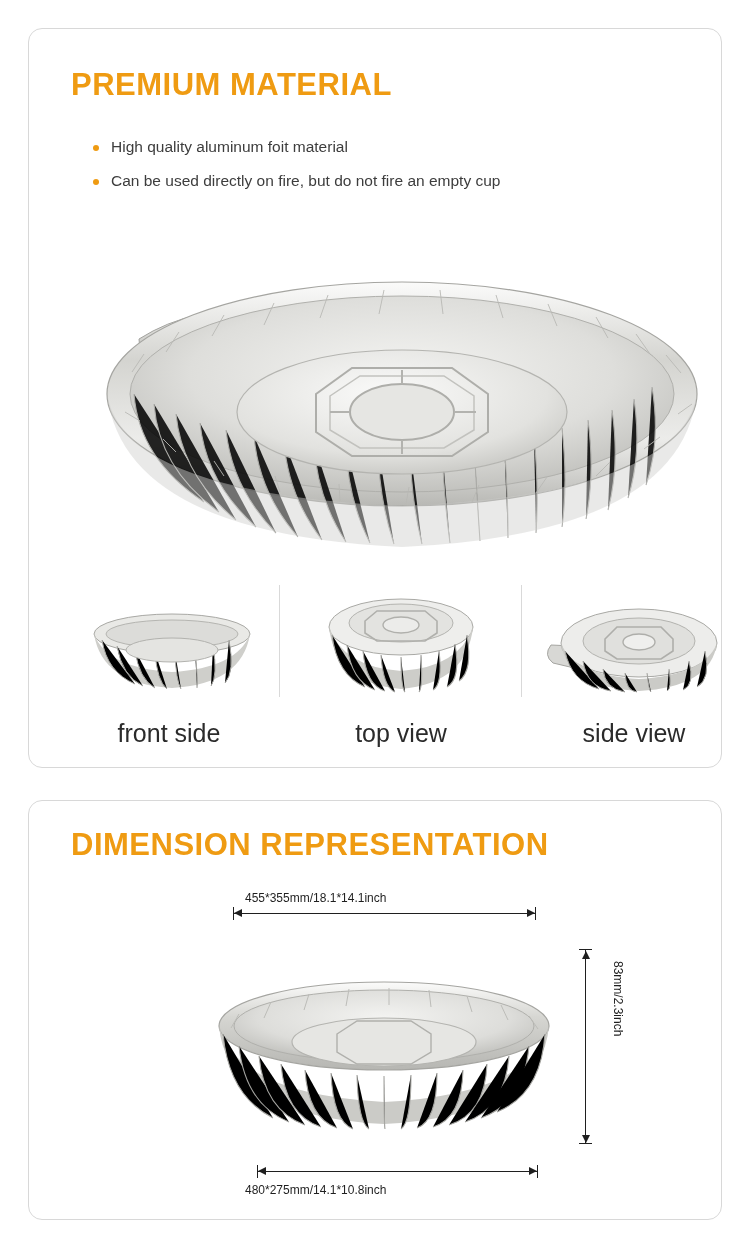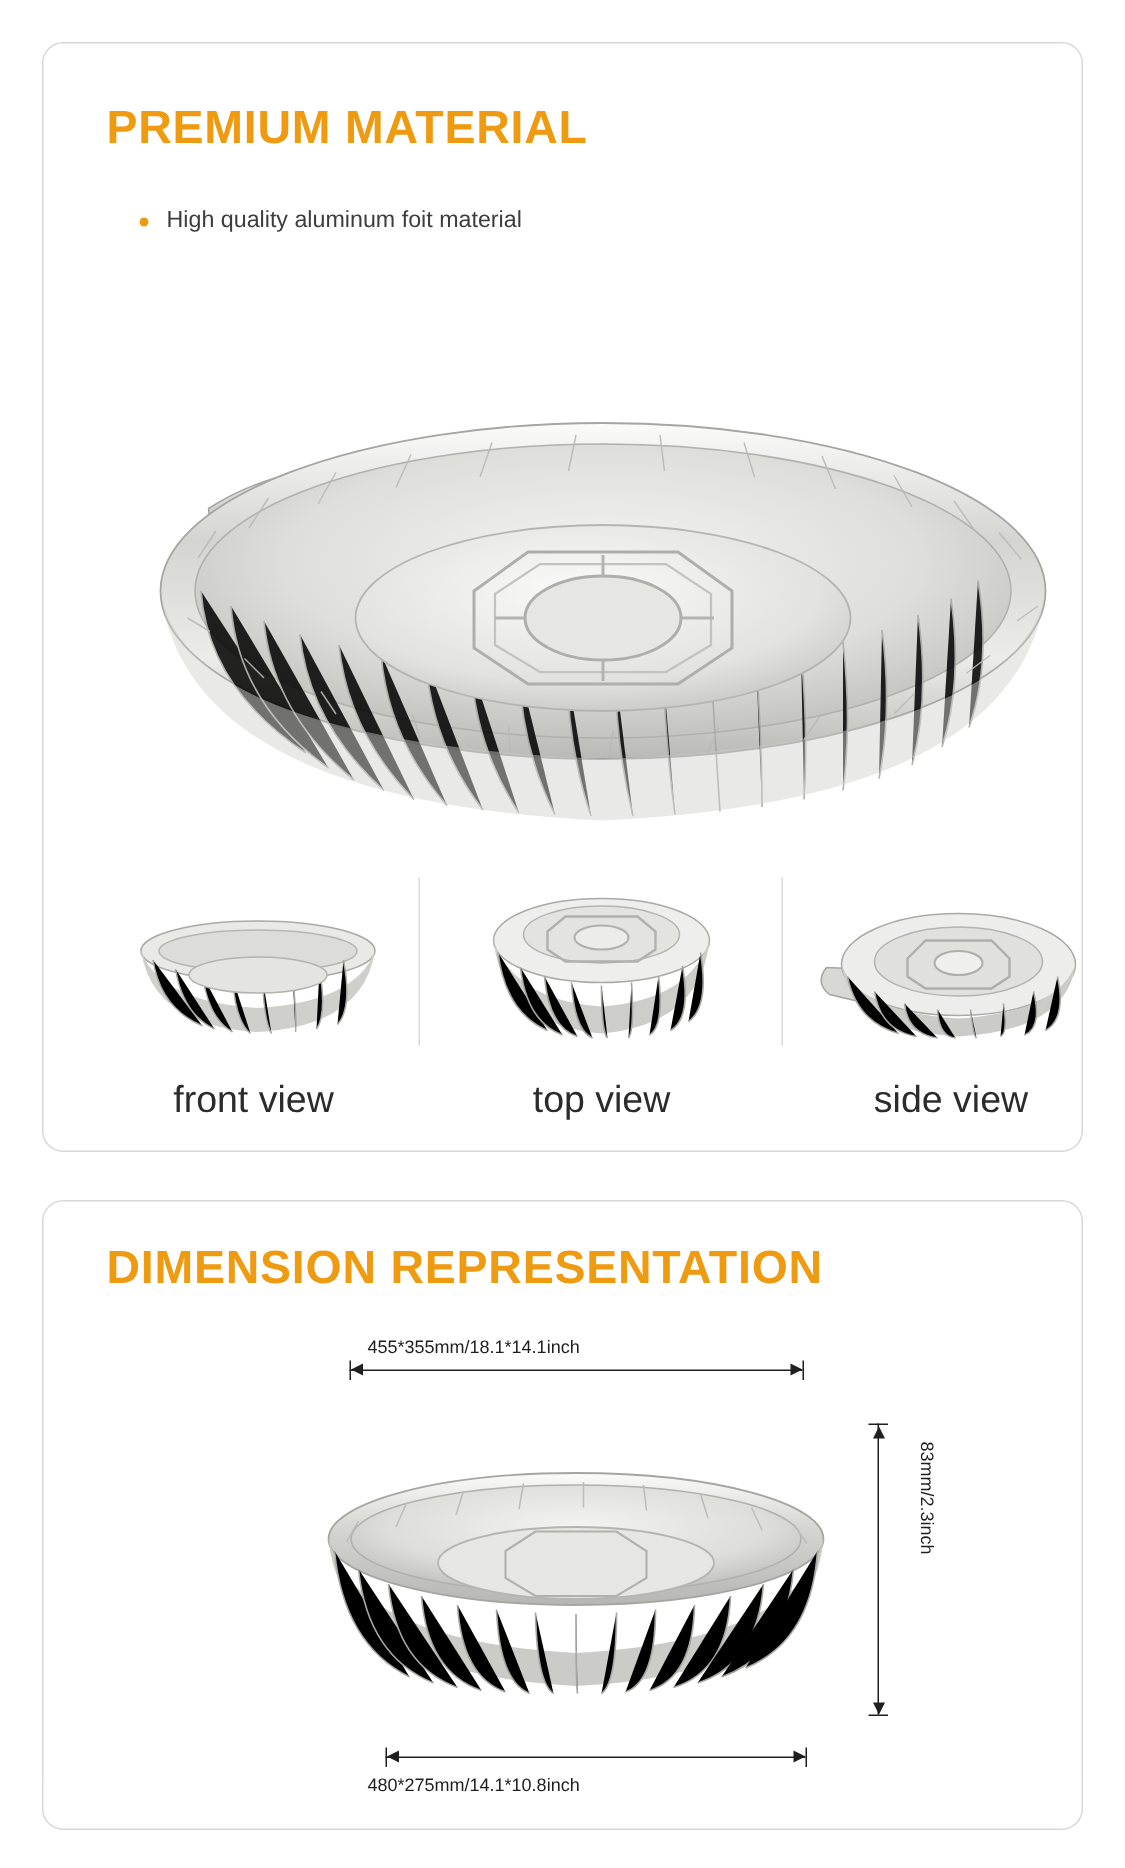--- a/index.html
+++ b/index.html
@@ -162,20 +162,21 @@
 <body>
 
 <div class="page">
 
   <div class="card" id="card-premium">
 
     <h1 class="card-title">PREMIUM MATERIAL</h1>
 
     <ul class="bullets">
       <li>High quality aluminum foit material</li>
+      <li>Can be used directly on fire, but do not fire an empty cup</li>
     </ul>
 
     <div class="pan" style="left:55px; top:215px;">
       <svg width="620" height="330" viewBox="0 0 620 330">
         <defs>
           <linearGradient id="rimGrad" x1="0" y1="0" x2="0" y2="1">
             <stop offset="0%" stop-color="#fbfbfa"></stop>
             <stop offset="35%" stop-color="#d4d4d0"></stop>
             <stop offset="70%" stop-color="#ececea"></stop>
             <stop offset="100%" stop-color="#b8b8b4"></stop>
@@ -328,21 +329,21 @@
         </g>
         <ellipse cx="100" cy="42" rx="56" ry="23" fill="#e0e0dd" stroke="#b3b3af" stroke-width="1"></ellipse>
         <path d="M66 40 L 78 28 L 122 28 L 134 40 L 134 52 L 122 60 L 78 60 L 66 52 Z" fill="none" stroke="#aeaeaa" stroke-width="1.6"></path>
         <ellipse cx="100" cy="43" rx="16" ry="8" fill="#efefed" stroke="#aeaeaa" stroke-width="1.4"></ellipse>
       </svg>
     </div>
 
     <div class="divider" style="left:250px; top:556px; height:112px;"></div>
     <div class="divider" style="left:492px; top:556px; height:112px;"></div>
 
-    <div class="view-label" style="left:40px; top:690px; width:200px;">front view</div>
+    <div class="view-label" style="left:40px; top:690px; width:200px;">front side</div>
     <div class="view-label" style="left:272px; top:690px; width:200px;">top view</div>
     <div class="view-label" style="left:505px; top:690px; width:200px;">side view</div>
   </div>
 
   <div class="card" id="card-dimension">
 
     <h1 class="card-title">DIMENSION REPRESENTATION</h1>
 
     <div class="dim-text" style="left:216px; top:90px;">455*355mm/18.1*14.1inch</div>
 

